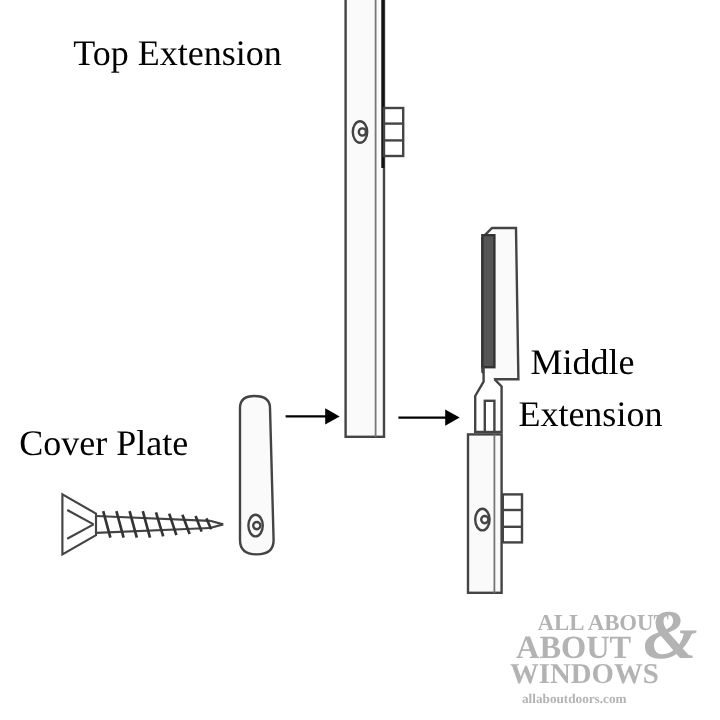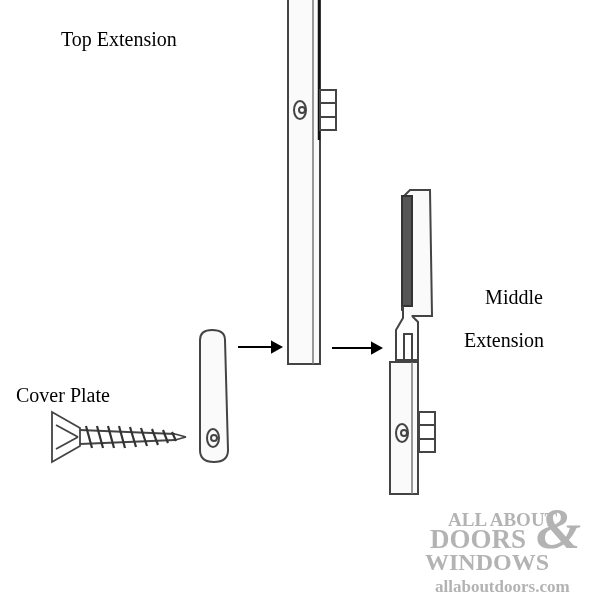--- a/index.html
+++ b/index.html
@@ -1,18 +1,18 @@
 <!DOCTYPE html>
 <html><head>
 <meta charset="utf-8">
 <style>
   html, body { margin:0; padding:0; background:#fff; }
   body { width:600px; height:600px; position:relative; overflow:hidden; font-family:"Liberation Serif","DejaVu Serif",serif; }
-  .label { position:absolute; color:#000; font-size:20px; line-height:1.2; white-space:nowrap; }
-  .label.center { text-align:center; }
+  .label { position:absolute; color:#000; font-size:30px; line-height:1.2; white-space:nowrap; }
+  .label.center { text-align:left; }
   svg.art { position:absolute; left:0; top:0; }
   .wm { position:absolute; color:#b3b3b3; font-family:"Liberation Serif","DejaVu Serif",serif; font-weight:bold; white-space:nowrap; line-height:1; }
 </style>
 </head>
 <body>
 
 <svg class="art" width="600" height="600" viewBox="0 0 600 600">
 
   <g stroke="#444" fill="none" stroke-width="2">
     <rect x="288" y="-2" width="32" height="366" fill="#fafafa"></rect>
@@ -72,21 +72,21 @@
   </g>
   <g stroke="#000" stroke-width="2" fill="#000">
     <line x1="332" y1="348" x2="372" y2="348"></line>
     <path d="M372 343 L381 348 L372 353 Z"></path>
   </g>
 </svg>
 
 <div class="label" style="left:61px; top:27px;">Top Extension</div>
 <div class="label center" style="left:442px; top:285px; width:144px;">Middle</div>
 <div class="label center" style="left:432px; top:328px; width:144px;">Extension</div>
-<div class="label" style="left:16px; top:352px;margin-top:31px;">Cover Plate</div>
+<div class="label" style="left:16px; top:352px;">Cover Plate</div>
 
 <div>
   <div class="wm" style="left:448px; top:510px; font-size:19px;">ALL ABOUT</div>
   <div class="wm" style="left:536px; top:500px; font-size:58px; font-style:italic;">&amp;</div>
-  <div class="wm" style="left:430px; top:526px; font-size:27px;">DOORS</div>
+  <div class="wm" style="left:430px; top:526px; font-size:27px;">ABOUT</div>
   <div class="wm" style="left:425px; top:550px; font-size:24px;">WINDOWS</div>
-  <div class="wm" style="left:435px; top:578px; font-size:17px;">allaboutdoors.com</div>
+  <div class="wm" style="left:435px; top:578px; font-size:11px;">allaboutdoors.com</div>
 </div>
 
 </body></html>

